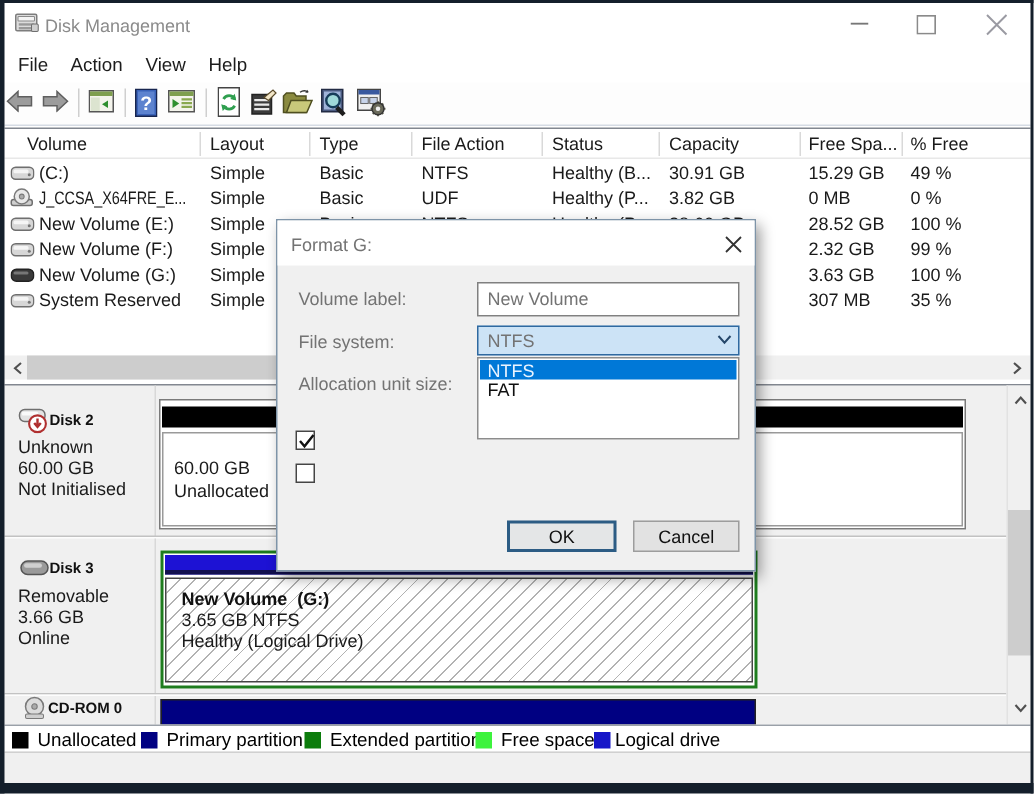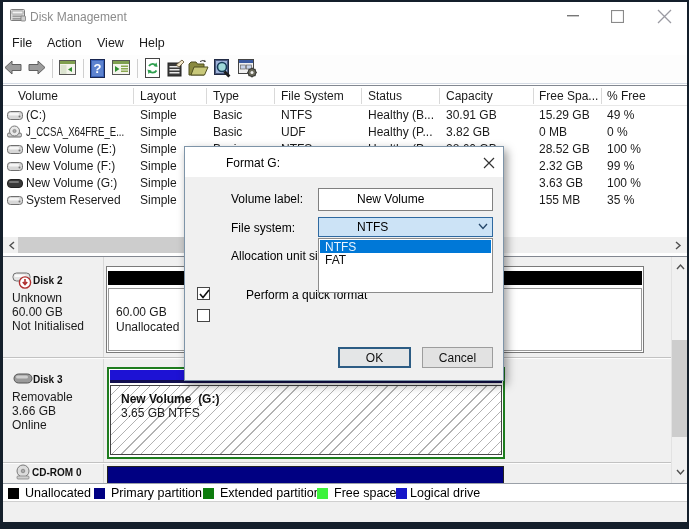--- a/index.html
+++ b/index.html
@@ -31,21 +31,21 @@
 
 #legend { position:absolute; left:3px; top:483px; width:684px; height:18px; background:#fff; border-top:1px solid #9aa0a8; }
 .lsq { position:absolute; top:4px; width:11px; height:11px; }
 .ltxt { position:absolute; top:2px; font-size:12.5px; color:#000; white-space:nowrap; }
 
 #status { position:absolute; left:3px; top:501px; width:684px; height:21px; background:#f0f0f0; border-top:1px solid #d0d0d0; }
 
 #dlg { position:absolute; left:184px; top:146px; width:320px; height:235px; background:#f0f0f0;
   border:1px solid #7e94a8; box-shadow:3px 4px 9px rgba(0,0,0,0.4); z-index:40; }
 #dlgtitle { position:absolute; left:0; top:0; width:318px; height:30px; background:#fff; }
-.dtext { position:absolute; font-size:12px; color:#000000; white-space:nowrap;margin-left:32px; }
+.dtext { position:absolute; font-size:12px; color:#737373; white-space:nowrap; }
 #vinput { position:absolute; left:133px; top:41px; width:175px; height:23px; background:#fff; border:1px solid #808080; }
 #combo { position:absolute; left:133px; top:70px; width:175px; height:20px; background:#cce3f6; border:1px solid #2f69a0; }
 #ddlist { position:absolute; left:133px; top:91px; width:175px; height:55px; background:#fff; border:1px solid #8c8c8c; z-index:5; }
 .dditem { position:absolute; left:1px; width:171px; height:13px; font-size:12px; padding-left:5px; color:#101010; }
 #okbtn { position:absolute; left:153px; top:200px; width:73px; height:21px; background:#e4e6e7; border:2px solid #2c5c84; font-size:12px; text-align:center; padding-top:2px; color:#101010; }
 #cbtn { position:absolute; left:237px; top:200px; width:71px; height:21px; background:#e2e2e2; border:1px solid #9d9d9d; font-size:12px; text-align:center; padding-top:3px; color:#101010; }
 .cbox { position:absolute; left:12px; width:13px; height:13px; background:#fff; border:1px solid #454545; }
 </style>
 </head>
 <body>
@@ -137,21 +137,21 @@
       <path d="M14 8.5 L14 18.5 M9 13.5 L19 13.5 M10.5 10 L17.5 17 M17.5 10 L10.5 17" stroke="#6a6a5a" stroke-width="1.4"></path>
       <circle cx="14" cy="13.5" r="4" fill="#6a6a5a" stroke="#333"></circle>
       <circle cx="14" cy="13.5" r="1.5" fill="#f0f0f0"></circle>
     </svg>
   </div>
 
   <div id="vtable">
     <span class="hcell" style="left:15px">Volume</span>
     <span class="hcell" style="left:137px">Layout</span>
     <span class="hcell" style="left:210px">Type</span>
-    <span class="hcell" style="left:278px">File System</span>
+    <span class="hcell" style="left:278px">File Action</span>
     <span class="hcell" style="left:365px">Status</span>
     <span class="hcell" style="left:443px">Capacity</span>
     <span class="hcell" style="left:536px">Free Spa...</span>
     <span class="hcell" style="left:604px">% Free</span>
     <div class="hline" style="left:130px"></div>
     <div class="hline" style="left:203px"></div>
     <div class="hline" style="left:271px"></div>
     <div class="hline" style="left:358px"></div>
     <div class="hline" style="left:436px"></div>
     <div class="hline" style="left:530px"></div>
@@ -224,21 +224,21 @@
         <span style="left:604px">100 %</span>
     </div>
     <div class="vrow" style="top:105px">
       <svg class="abs" style="left:4px;top:4px" width="16" height="11" viewBox="0 0 16 11">
           <rect x="0.5" y="1.5" width="15" height="8" rx="3" fill="#d7d7d7" stroke="#6f6f6f"></rect>
           <rect x="2" y="3" width="10" height="2.5" rx="1" fill="#f5f5f5"></rect>
           <circle cx="12.5" cy="6.5" r="1" fill="#777"></circle>
         </svg>
       <span style="left:23px">System Reserved</span>
         <span style="left:137px">Simple</span>
-        <span style="left:536px">155 MB</span>
+        <span style="left:536px">307 MB</span>
         <span style="left:604px">35 %</span>
     </div>
   </div>
 
   <div id="hscroll">
     <svg class="abs" style="left:5px;top:4px" width="7" height="9">
         <path d="M6 1 L2 4.5 L6 8" stroke="#505050" stroke-width="1.4" fill="none"></path>
       </svg>
     <div id="hthumb"></div>
     <svg class="abs" style="left:672px;top:4px" width="7" height="9">
@@ -278,20 +278,21 @@
     <span class="dinfo" style="left:9px;top:147px">3.66 GB</span>
     <span class="dinfo" style="left:9px;top:161px">Online</span>
     <div class="abs" style="left:100px;top:102px;width:1px;height:104px;background:#d8d8d8"></div>
 
     <div class="abs" style="left:104px;top:110px;width:398px;height:92px;border:2px solid #1e7c1e;background:#fff">
       <div class="abs" style="left:1px;top:1px;width:392px;height:13px;background:#1d12d4;border-bottom:3px solid #12104f"></div>
       <div class="abs" style="left:1px;top:16px;width:392px;height:70px;border:1px solid #444;
         background:repeating-linear-gradient(135deg,#ffffff 0px,#ffffff 6.1px,#b2b2b2 6.1px,#b2b2b2 7px)"></div>
       <span class="dname" style="left:12px;top:23px;font-size:12px">New Volume&nbsp; (G:)</span>
       <span class="dinfo" style="left:12px;top:37px">3.65 GB NTFS</span>
+      <span class="dinfo" style="left:12px;top:51px">Healthy (Logical Drive)</span>
     </div>
     <div class="abs" style="left:0;top:205px;width:668px;height:1px;background:#c2c2c2"></div>
     <div class="abs" style="left:0;top:206px;width:668px;height:1px;background:#fdfdfd"></div>
 
     <svg class="abs" style="left:10px;top:207px" width="20" height="16" viewBox="0 0 20 16">
       <circle cx="10" cy="7" r="6" fill="#dcdcdc" stroke="#7a7a7a"></circle>
       <circle cx="10" cy="7" r="1.8" fill="#aaa" stroke="#7a7a7a" stroke-width="0.7"></circle>
       <rect x="4" y="12" width="12" height="3" rx="1" fill="#cfcfcf" stroke="#7a7a7a" stroke-width="0.7"></rect>
     </svg>
     <span class="dname" style="left:29px;top:210px">CD-ROM 0</span>
@@ -340,21 +341,20 @@
       </svg>
     <span class="dtext" style="left:14px;top:102px">Allocation unit size:</span>
     <div id="ddlist">
       <div class="dditem" style="top:1px;background:#0078d7;color:#eaf4ff">NTFS</div>
       <div class="dditem" style="top:14px">FAT</div>
     </div>
     <div class="cbox" style="top:140px"></div>
     <svg class="abs" style="left:14px;top:142px" width="11" height="11">
         <path d="M1 5 L4 8.5 L10 1" stroke="#111" stroke-width="1.6" fill="none"></path>
       </svg>
-    <span class="dtext" style="left:29px;top:141px">Perform a quick format</span>
     <div class="cbox" style="top:162px"></div>
     <div id="okbtn">OK</div>
     <div id="cbtn">Cancel</div>
   </div>
 
   <div class="bord" style="left:0;top:0;width:689px;height:2px"></div>
   <div class="bord" style="left:0;top:0;width:3px;height:529px"></div>
   <div class="bord" style="left:687px;top:0;width:2px;height:529px"></div>
   <div class="bord" style="left:0;top:522px;width:689px;height:7px"></div>
 </div>

